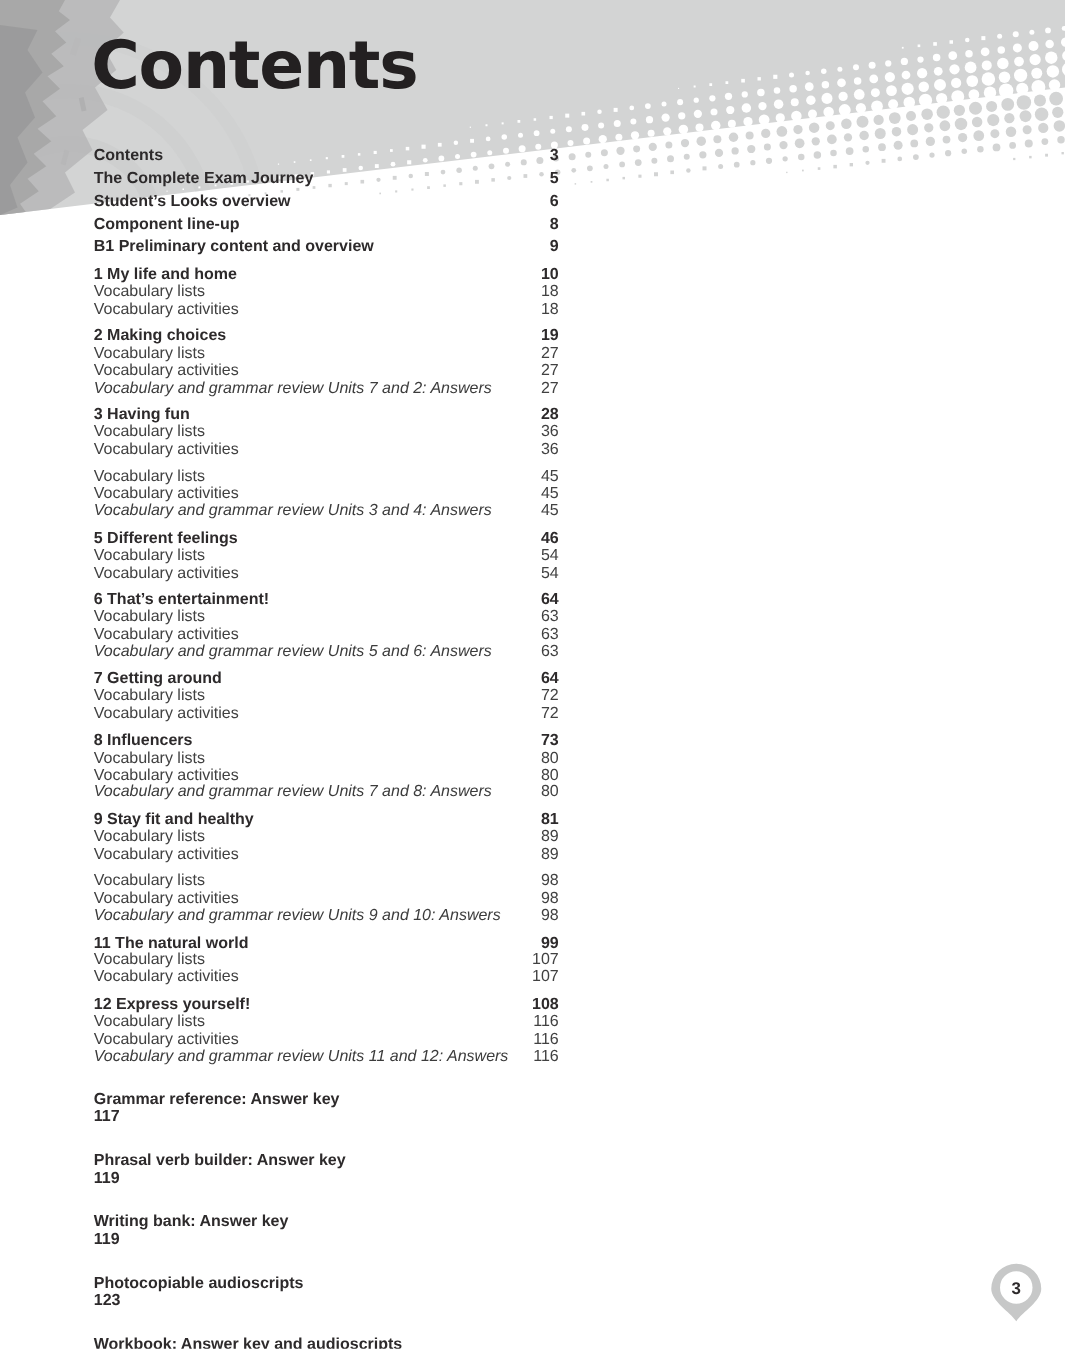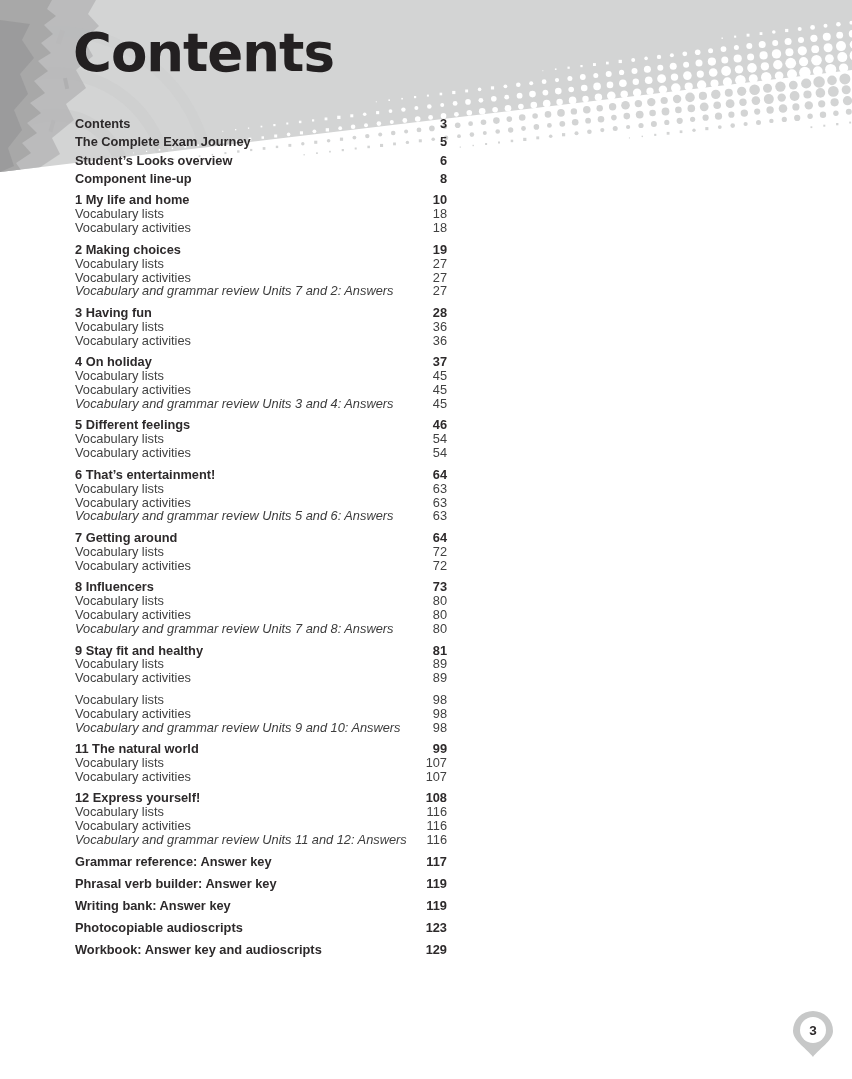--- a/index.html
+++ b/index.html
@@ -37,21 +37,21 @@
     justify-content:space-between;
     align-items:baseline;
   }
   .toc-row .lbl{padding-right:8px;}
   .toc-row .pg{text-align:right;white-space:nowrap;}
   .toc-row.bold{font-weight:bold;color:#2d2a2b;}
   .toc-row.bold .pg{font-weight:bold;}
   .toc-row.italic .lbl{font-style:italic;color:#3c3c3c;}
   .front-row{margin-bottom:4.4px;}
   .unit-group{margin-top:7.6px;}
-  .back-row{margin-top:8px;}
+  .back-row{margin-top:21px;flex-direction:column;}
   .back-row:first-of-type{margin-top:7.6px;}
 
   .page-badge{
     position:absolute;
     left:791px;top:1010px;
     width:44px;height:48px;
   }
   .page-badge svg{display:block;}
 </style>
 </head>
@@ -429,20 +429,24 @@
     <span class="pg">5</span>
   </div>
       <div class="toc-row bold front-row">
     <span class="lbl">Student’s Looks overview</span>
     <span class="pg">6</span>
   </div>
       <div class="toc-row bold front-row">
     <span class="lbl">Component line-up</span>
     <span class="pg">8</span>
   </div>
+      <div class="toc-row bold front-row">
+    <span class="lbl">B1 Preliminary content and overview</span>
+    <span class="pg">9</span>
+  </div>
       <div class="unit-group">
         <div class="toc-row bold">
     <span class="lbl">1 My life and home</span>
     <span class="pg">10</span>
   </div>
         <div class="toc-row">
     <span class="lbl">Vocabulary lists</span>
     <span class="pg">18</span>
   </div>
         <div class="toc-row">
@@ -476,24 +480,20 @@
         <div class="toc-row">
     <span class="lbl">Vocabulary lists</span>
     <span class="pg">36</span>
   </div>
         <div class="toc-row">
     <span class="lbl">Vocabulary activities</span>
     <span class="pg">36</span>
   </div>
       </div>
       <div class="unit-group">
-        <div class="toc-row bold">
-    <span class="lbl">4 On holiday</span>
-    <span class="pg">37</span>
-  </div>
         <div class="toc-row">
     <span class="lbl">Vocabulary lists</span>
     <span class="pg">45</span>
   </div>
         <div class="toc-row">
     <span class="lbl">Vocabulary activities</span>
     <span class="pg">45</span>
   </div>
         <div class="toc-row italic">
     <span class="lbl">Vocabulary and grammar review Units 3 and 4: Answers</span>

